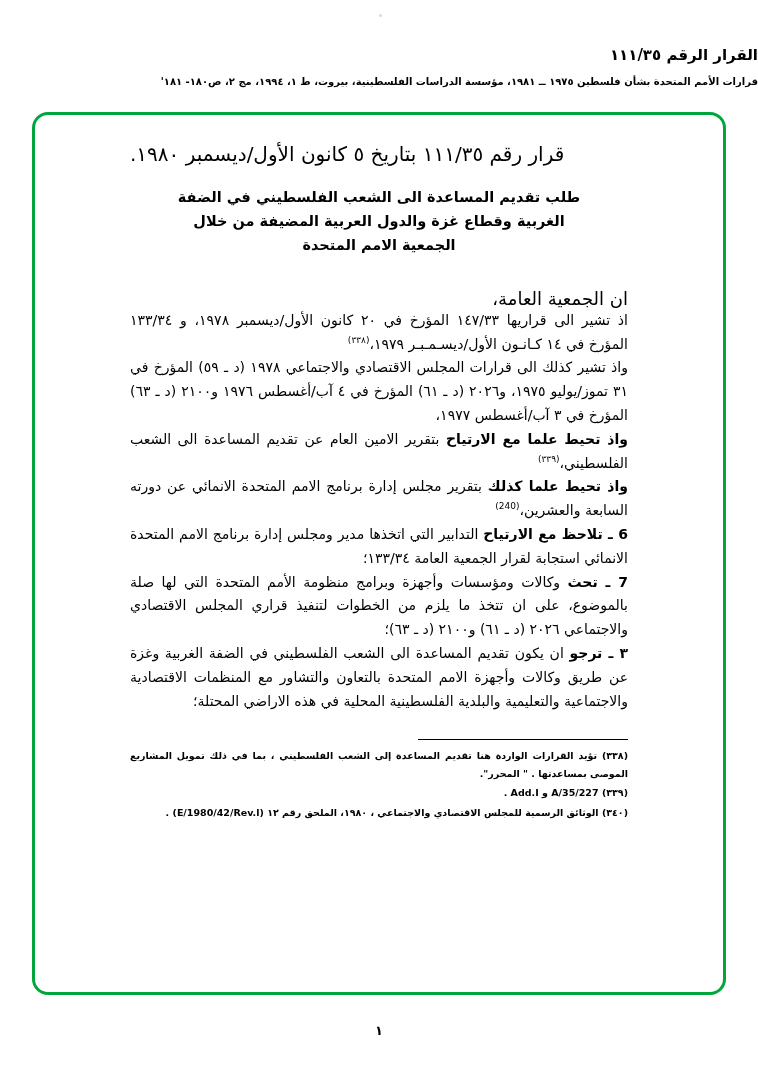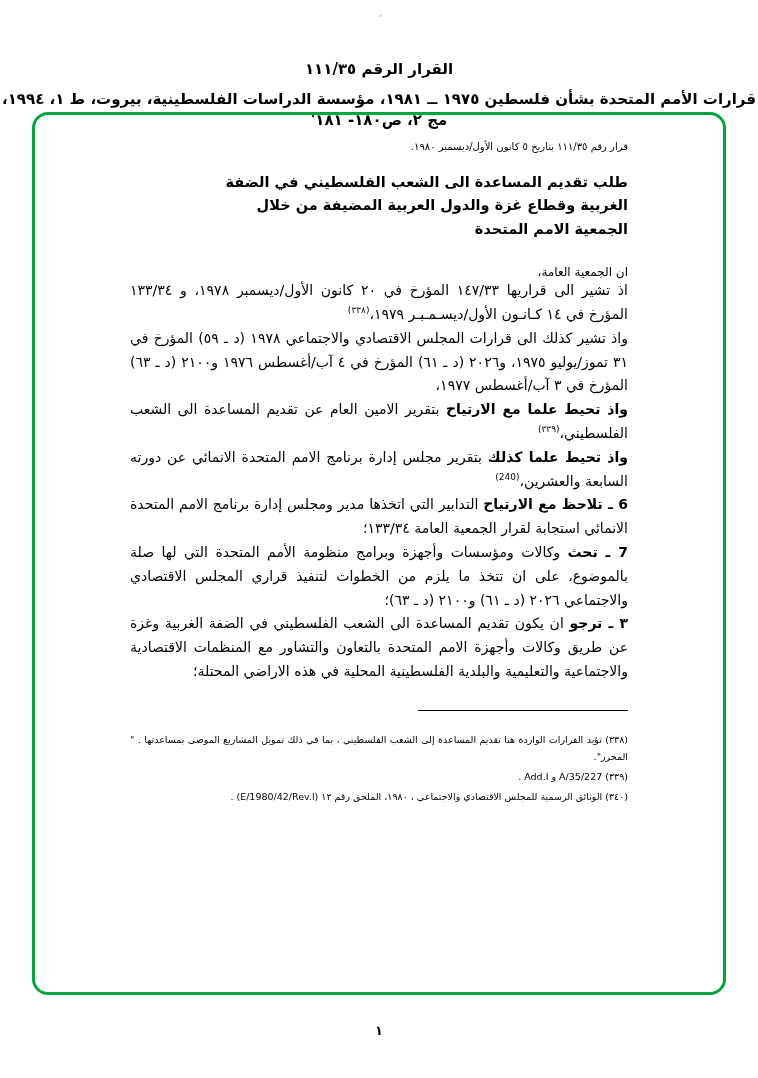--- a/index.html
+++ b/index.html
@@ -17,31 +17,31 @@
   }
   .page {
     position: relative;
     width: 758px;
     height: 1078px;
     box-sizing: border-box;
   }
 
   
   .doc-header {
-    text-align: center;
-    padding-top: 60px;
+    text-align: right;
+    padding-top: 46px;
   }
   .doc-title {
     font-size: 15px;
     font-weight: bold;
     letter-spacing: 0.5px;
     line-height: 1.3;
   }
   .doc-source {
-    font-size: 15px;
+    font-size: 10px;
     font-weight: bold;
     margin-top: 9px;
     line-height: 1.4;
   }
 
   
   .frame {
     position: absolute;
     top: 112px;
     left: 32px;
@@ -54,34 +54,35 @@
   .frame-inner {
     position: absolute;
     top: 10px;
     left: 95px;
     right: 95px;
     bottom: 10px;
   }
 
   
   .res-line {
-    font-size: 10px;
+    font-size: 20px;
     line-height: 1.55;
     margin-top: 14px;
-    text-align: right;
+    text-align: left;
   }
   .res-heading {
     font-size: 14.5px;
     font-weight: bold;
     line-height: 1.65;
+    text-align: center;
     margin-top: 16px;
   }
   .res-intro {
-    font-size: 12px;
-    margin-top: 23px;
+    font-size: 18px;
+    margin-top: 30px;
     text-align: right;
   }
 
   .para {
     font-size: 14px;
     line-height: 1.7;
     text-align: justify;
     text-align-last: right;
   }
   .para b {
@@ -94,23 +95,23 @@
 
   
   .fn-rule {
     margin-top: 26px;
     margin-right: 0;
     margin-left: auto;
     width: 210px;
     border-top: 1.4px solid #000;
   }
   .footnotes {
-    margin-top: 20px;
+    margin-top: 7px;
     font-size: 9.5px;
-    font-weight: normal;
+    font-weight: bold;
     line-height: 1.85;
     text-align: justify;
     text-align-last: right;
   }
   .footnotes .fn {
     margin-top: 2px;
   }
 
   
   .page-number {

